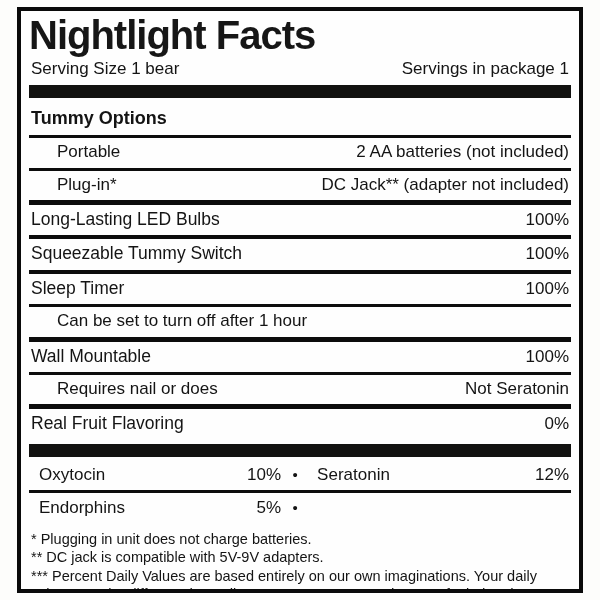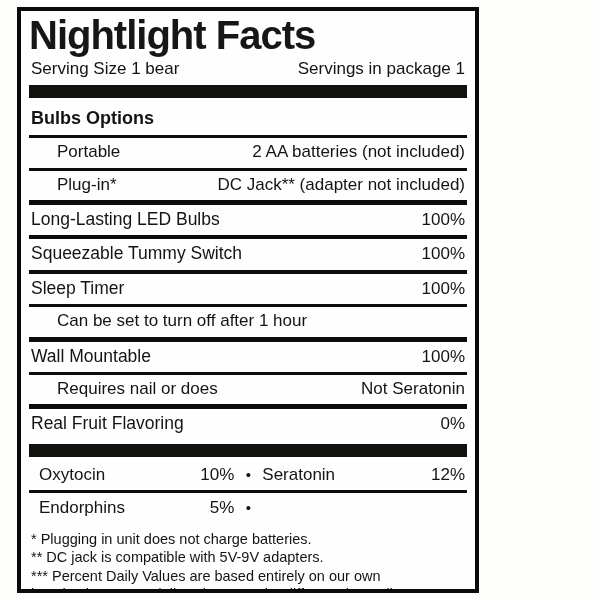--- a/index.html
+++ b/index.html
@@ -9,21 +9,21 @@
     height: 600px;
     background: #fdfdfb;
     overflow: hidden;
     font-family: "Liberation Sans", "DejaVu Sans", sans-serif;
     color: #141414;
   }
   .label-box {
     position: absolute;
     top: 7px;
     left: 17px;
-    width: 462px;
+    width: 566px;
     height: 586px;
     box-sizing: border-box;
     border: 4px solid #0a0a0a;
     background: #fefefe;
     padding: 3px 8px 4px 8px;
     overflow: hidden;
   }
   .title {
     font-size: 40px;
     font-weight: bold;
@@ -82,20 +82,21 @@
   }
   .split-row .bullet {
     flex: 0 0 28px;
     text-align: center;
     font-size: 15px;
   }
   .split-row .cell-right {
     flex: 1 1 auto;
     display: flex;
     justify-content: space-between;
+    margin-left: 8px;
   }
   .footnotes {
     margin-top: 6px;
     font-size: 14.5px;
     line-height: 1.28;
     padding: 0 2px;
   }
   .footnotes p { margin: 0; }
 </style>
 </head>
@@ -105,21 +106,21 @@
 
   <h1 class="title">Nightlight Facts</h1>
 
   <div class="serving-row">
     <span>Serving Size 1 bear</span>
     <span>Servings in package 1</span>
   </div>
 
   <div class="bar"></div>
 
-  <div class="section-heading">Bulbs Options</div>
+  <div class="section-heading">Tummy Options</div>
   <div class="rule"></div>
 
   <div class="row">
     <span class="name indent">Portable</span>
     <span class="val">2 AA batteries (not included)</span>
   </div>
   <div class="rule"></div>
 
   <div class="row">
     <span class="name indent">Plug-in*</span>

